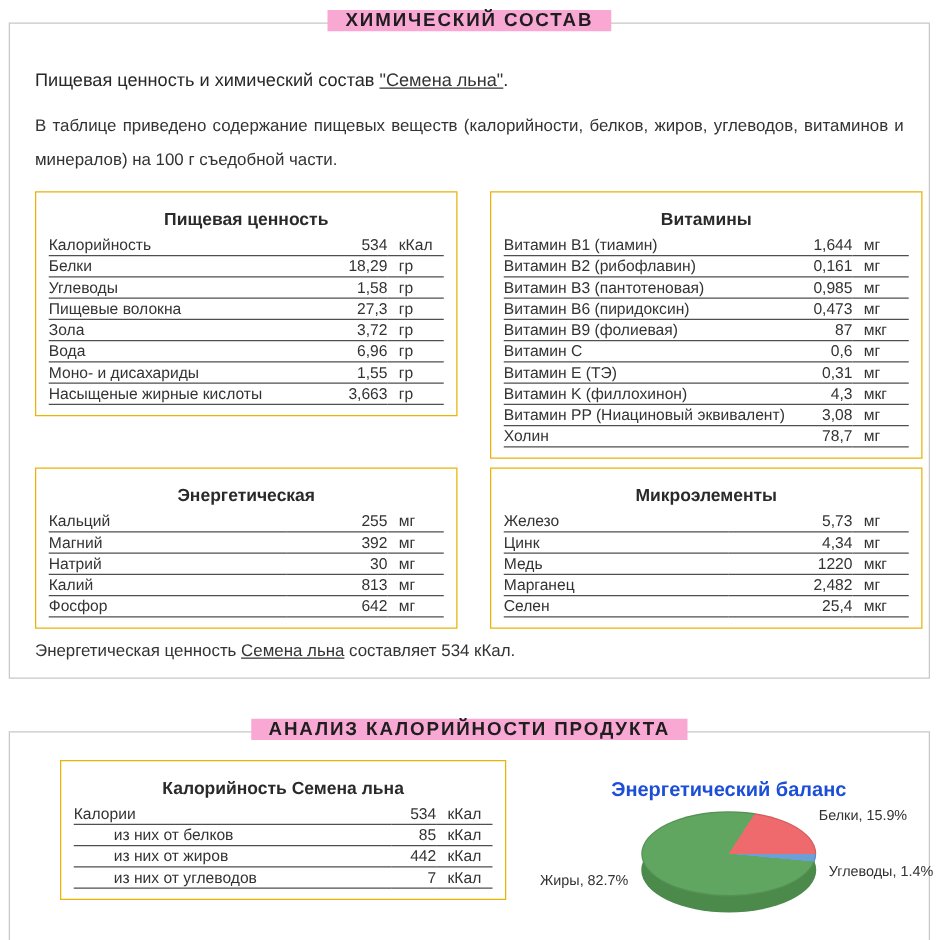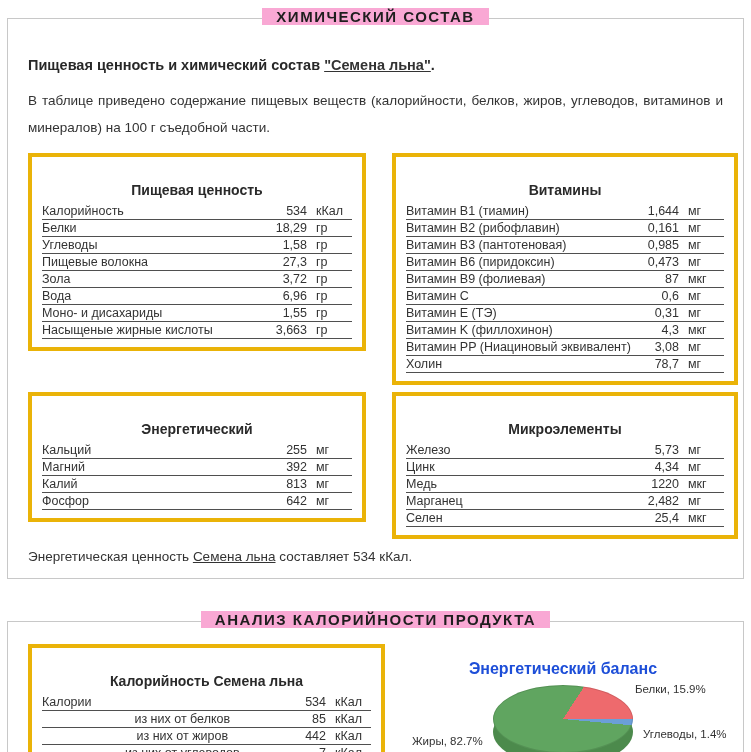--- a/index.html
+++ b/index.html
@@ -9,39 +9,39 @@
   }
   a{color:#333;text-decoration:underline;cursor:pointer;}
   .panel{position:relative;border:1px solid #c8c8c8;margin:0 7px;background:#fff;}
   .panel-1{margin-top:18px;padding:24px 20px 12px;}
   .panel-2{margin-top:42px;padding:22px 20px 60px;}
   .panel-title{position:absolute;top:-11px;left:0;width:100%;text-align:center;}
   .panel-title span{
     background:#f9a8d4;padding:0 14px;font-size:15px;font-weight:bold;
     letter-spacing:1.5px;color:#1e1e1e;white-space:nowrap;
   }
-  .subtitle{margin:14px 0 0;font-size:14.5px;font-weight:bold;color:#282828;}
+  .subtitle{margin:14px 0 0;font-size:14.5px;font-weight:normal;color:#282828;}
   .desc{margin:14px 0 0;font-size:13.5px;line-height:27px;text-align:justify;color:#333;}
   .tables-grid{
     margin-top:12px;display:grid;grid-template-columns:338px 346px;
     column-gap:26px;row-gap:7px;align-items:start;
   }
-  .ntable{border:4px solid #eab308;padding:23px 10px 8px;background:#fff;}
+  .ntable{border:1px solid #eab308;padding:11px 10px 8px;background:#fff;}
   .ntable-title{text-align:center;font-weight:bold;font-size:14px;color:#2a2a2a;padding:2px 0 5px;}
   .ntable table{width:100%;border-collapse:collapse;}
   .ntable td{
     font-size:12.5px;color:#333;border-bottom:1px solid #4f4f4f;
     padding:1px 0;line-height:14px;vertical-align:bottom;white-space:nowrap;
   }
   .ntable td.val{text-align:right;}
   .ntable td.unit{width:36px;padding-left:9px;}
-  .ntable td.name.indent{padding-left:32px;text-align:center;}
+  .ntable td.name.indent{padding-left:32px;}
   .energy{margin:10px 0 2px;font-size:13.5px;color:#333;}
   .panel2-flex{display:flex;align-items:flex-start;}
-  .cal-col{flex:0 0 357px;width:357px;}
+  .cal-col{flex:0 0 357px;width:357px;margin-left:20px;}
   .chart{position:relative;flex:1;height:160px;}
   .chart-title{
     position:absolute;left:0;top:16px;width:356px;text-align:center;
     font-size:16px;font-weight:bold;color:#1d4ed8;
   }
   .pie-side{position:absolute;left:108px;top:54px;width:140px;height:68px;border-radius:50%;}
   .pie-top{
     position:absolute;left:108px;top:41px;width:140px;height:68px;border-radius:50%;
     box-shadow:inset 0 0 0 1px rgba(0,0,0,0.12);
   }
@@ -163,31 +163,36 @@
               </tr>
               <tr>
                 <td class="name">Холин</td>
                 <td class="val">78,7</td>
                 <td class="unit">мг</td>
               </tr>
             </tbody>
           </table>
       </div>
       <div class="ntable">
-        <div class="ntable-title">Энергетический</div>
+        <div class="ntable-title">Энергетическая</div>
         <table>
             <tbody>
               <tr>
                 <td class="name">Кальций</td>
                 <td class="val">255</td>
                 <td class="unit">мг</td>
               </tr>
               <tr>
                 <td class="name">Магний</td>
                 <td class="val">392</td>
+                <td class="unit">мг</td>
+              </tr>
+              <tr>
+                <td class="name">Натрий</td>
+                <td class="val">30</td>
                 <td class="unit">мг</td>
               </tr>
               <tr>
                 <td class="name">Калий</td>
                 <td class="val">813</td>
                 <td class="unit">мг</td>
               </tr>
               <tr>
                 <td class="name">Фосфор</td>
                 <td class="val">642</td>

